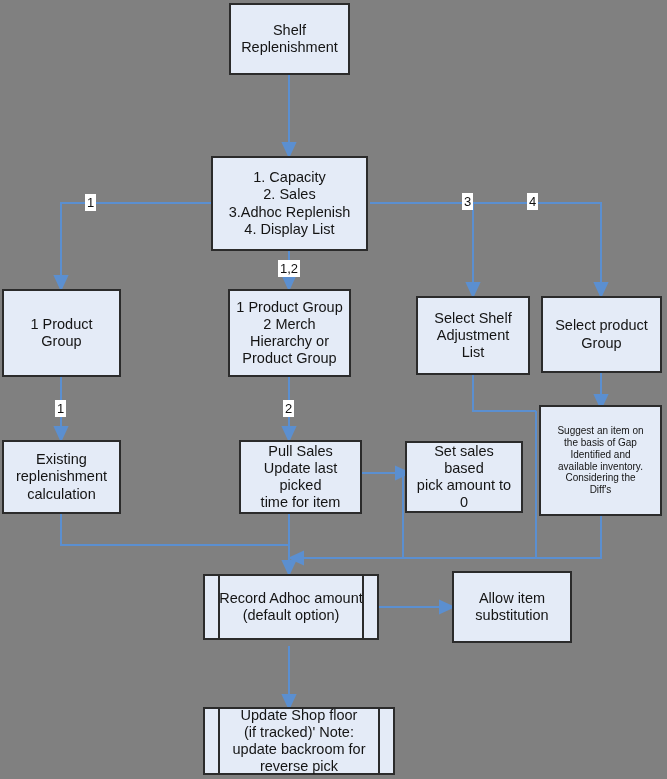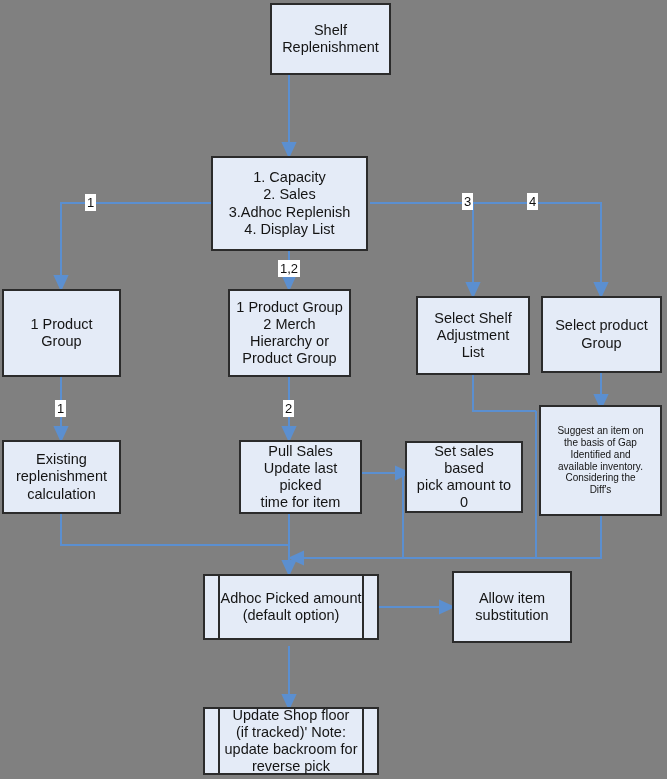--- a/index.html
+++ b/index.html
@@ -115,21 +115,21 @@
       <path d="M601,516 L601,558 L296,558"></path>
 
       <path d="M536,411 L536,558"></path>
 
       <path d="M379,607 L447,607" marker-end="url(#arr)"></path>
 
       <path d="M289,646 L289,702" marker-end="url(#arr)"></path>
     </g>
   </svg>
 
-  <div class="node" style="left:229px; top:3px; width:121px; height:72px;margin-left:41px;">
+  <div class="node" style="left:229px; top:3px; width:121px; height:72px;">
     <span class="txt">Shelf
 Replenishment</span>
   </div>
 
   <div class="node" style="left:211px; top:156px; width:157px; height:95px;">
     <span class="txt">1. Capacity
 2. Sales
 3.Adhoc Replenish
 4. Display List</span>
   </div>
@@ -176,30 +176,30 @@
   <div class="node" style="left:539px; top:405px; width:123px; height:111px; font-size:10px;">
     <span class="txt">Suggest an item on
 the basis of Gap
 Identified and
 available inventory.
 Considering the
 Diff's</span>
   </div>
 
   <div class="node predef" style="left:203px; top:574px; width:176px; height:66px;">
-    <span class="txt">Adhoc Picked amount
+    <span class="txt">Record Adhoc amount
 (default option)</span>
   </div>
 
   <div class="node" style="left:452px; top:571px; width:120px; height:72px;">
     <span class="txt">Allow item
 substitution</span>
   </div>
 
-  <div class="node predef" style="left:203px; top:707px; width:176px; height:68px;">
+  <div class="node predef" style="left:203px; top:707px; width:192px; height:68px;">
     <span class="txt">Update Shop floor
 (if tracked)' Note:
 update backroom for
 reverse pick</span>
   </div>
 
   <div class="edge-label" style="left:85px; top:194px;">1</div>
 
   <div class="edge-label" style="left:462px; top:193px;">3</div>
 

